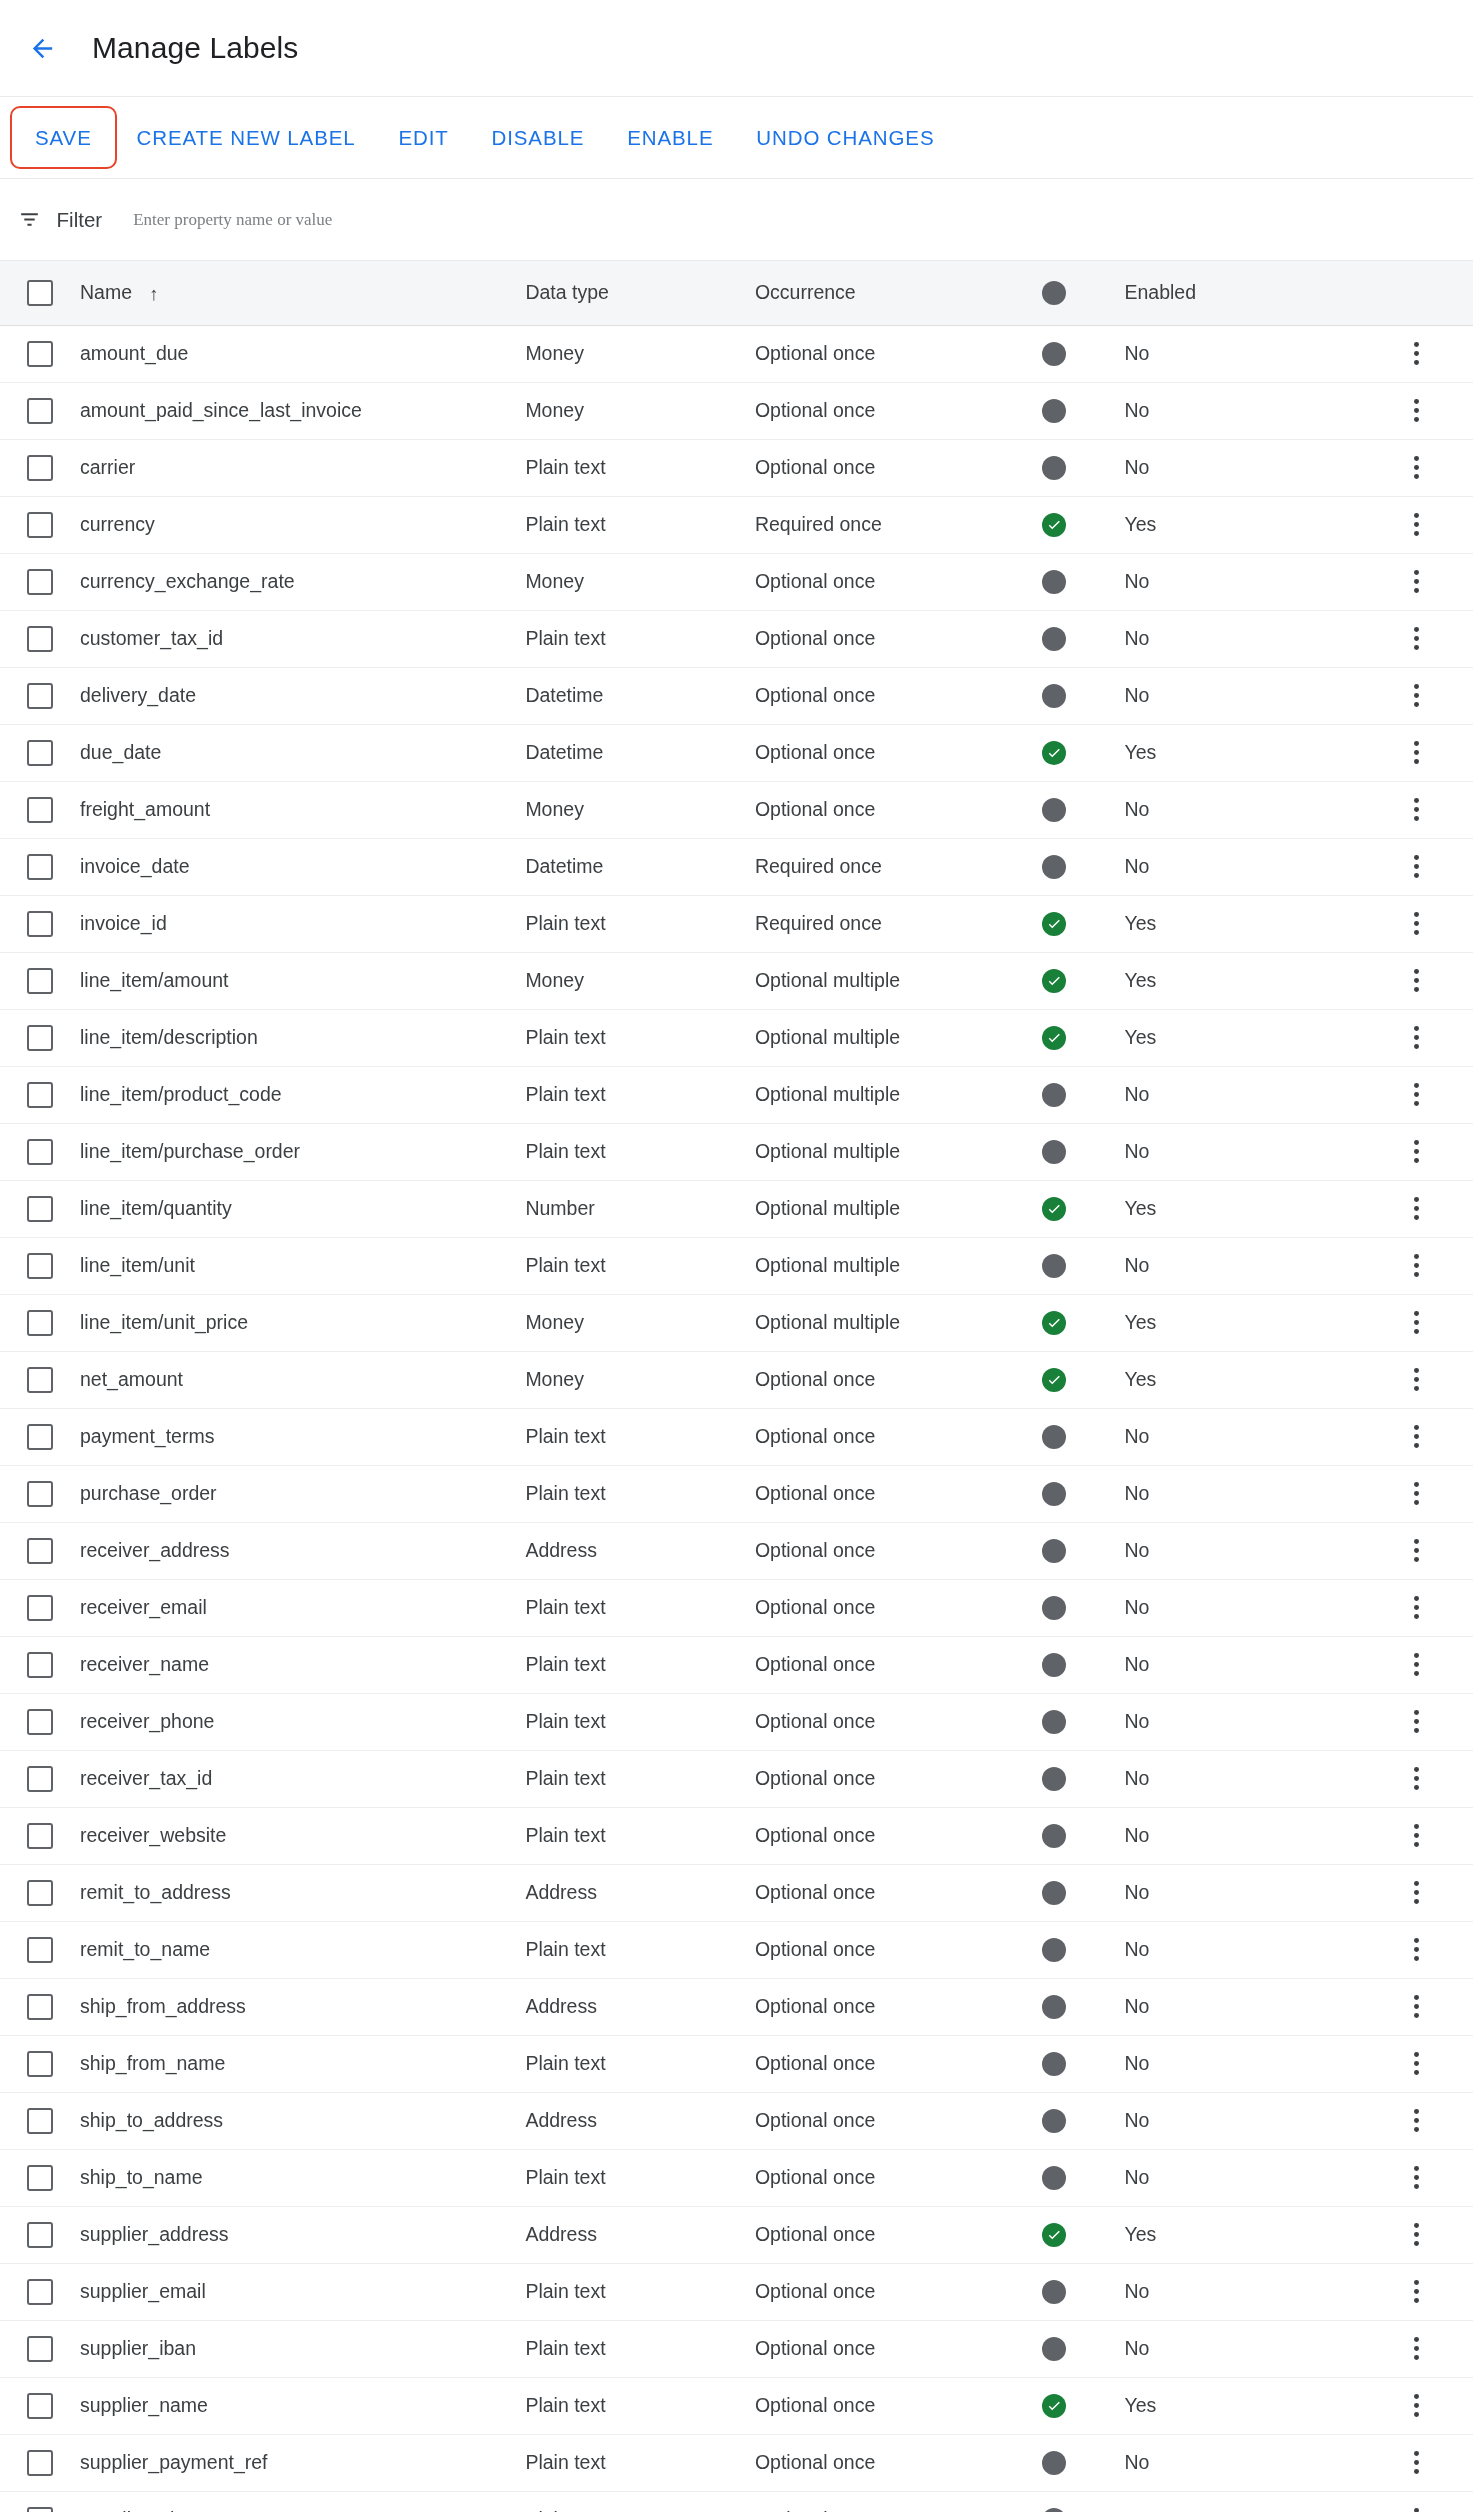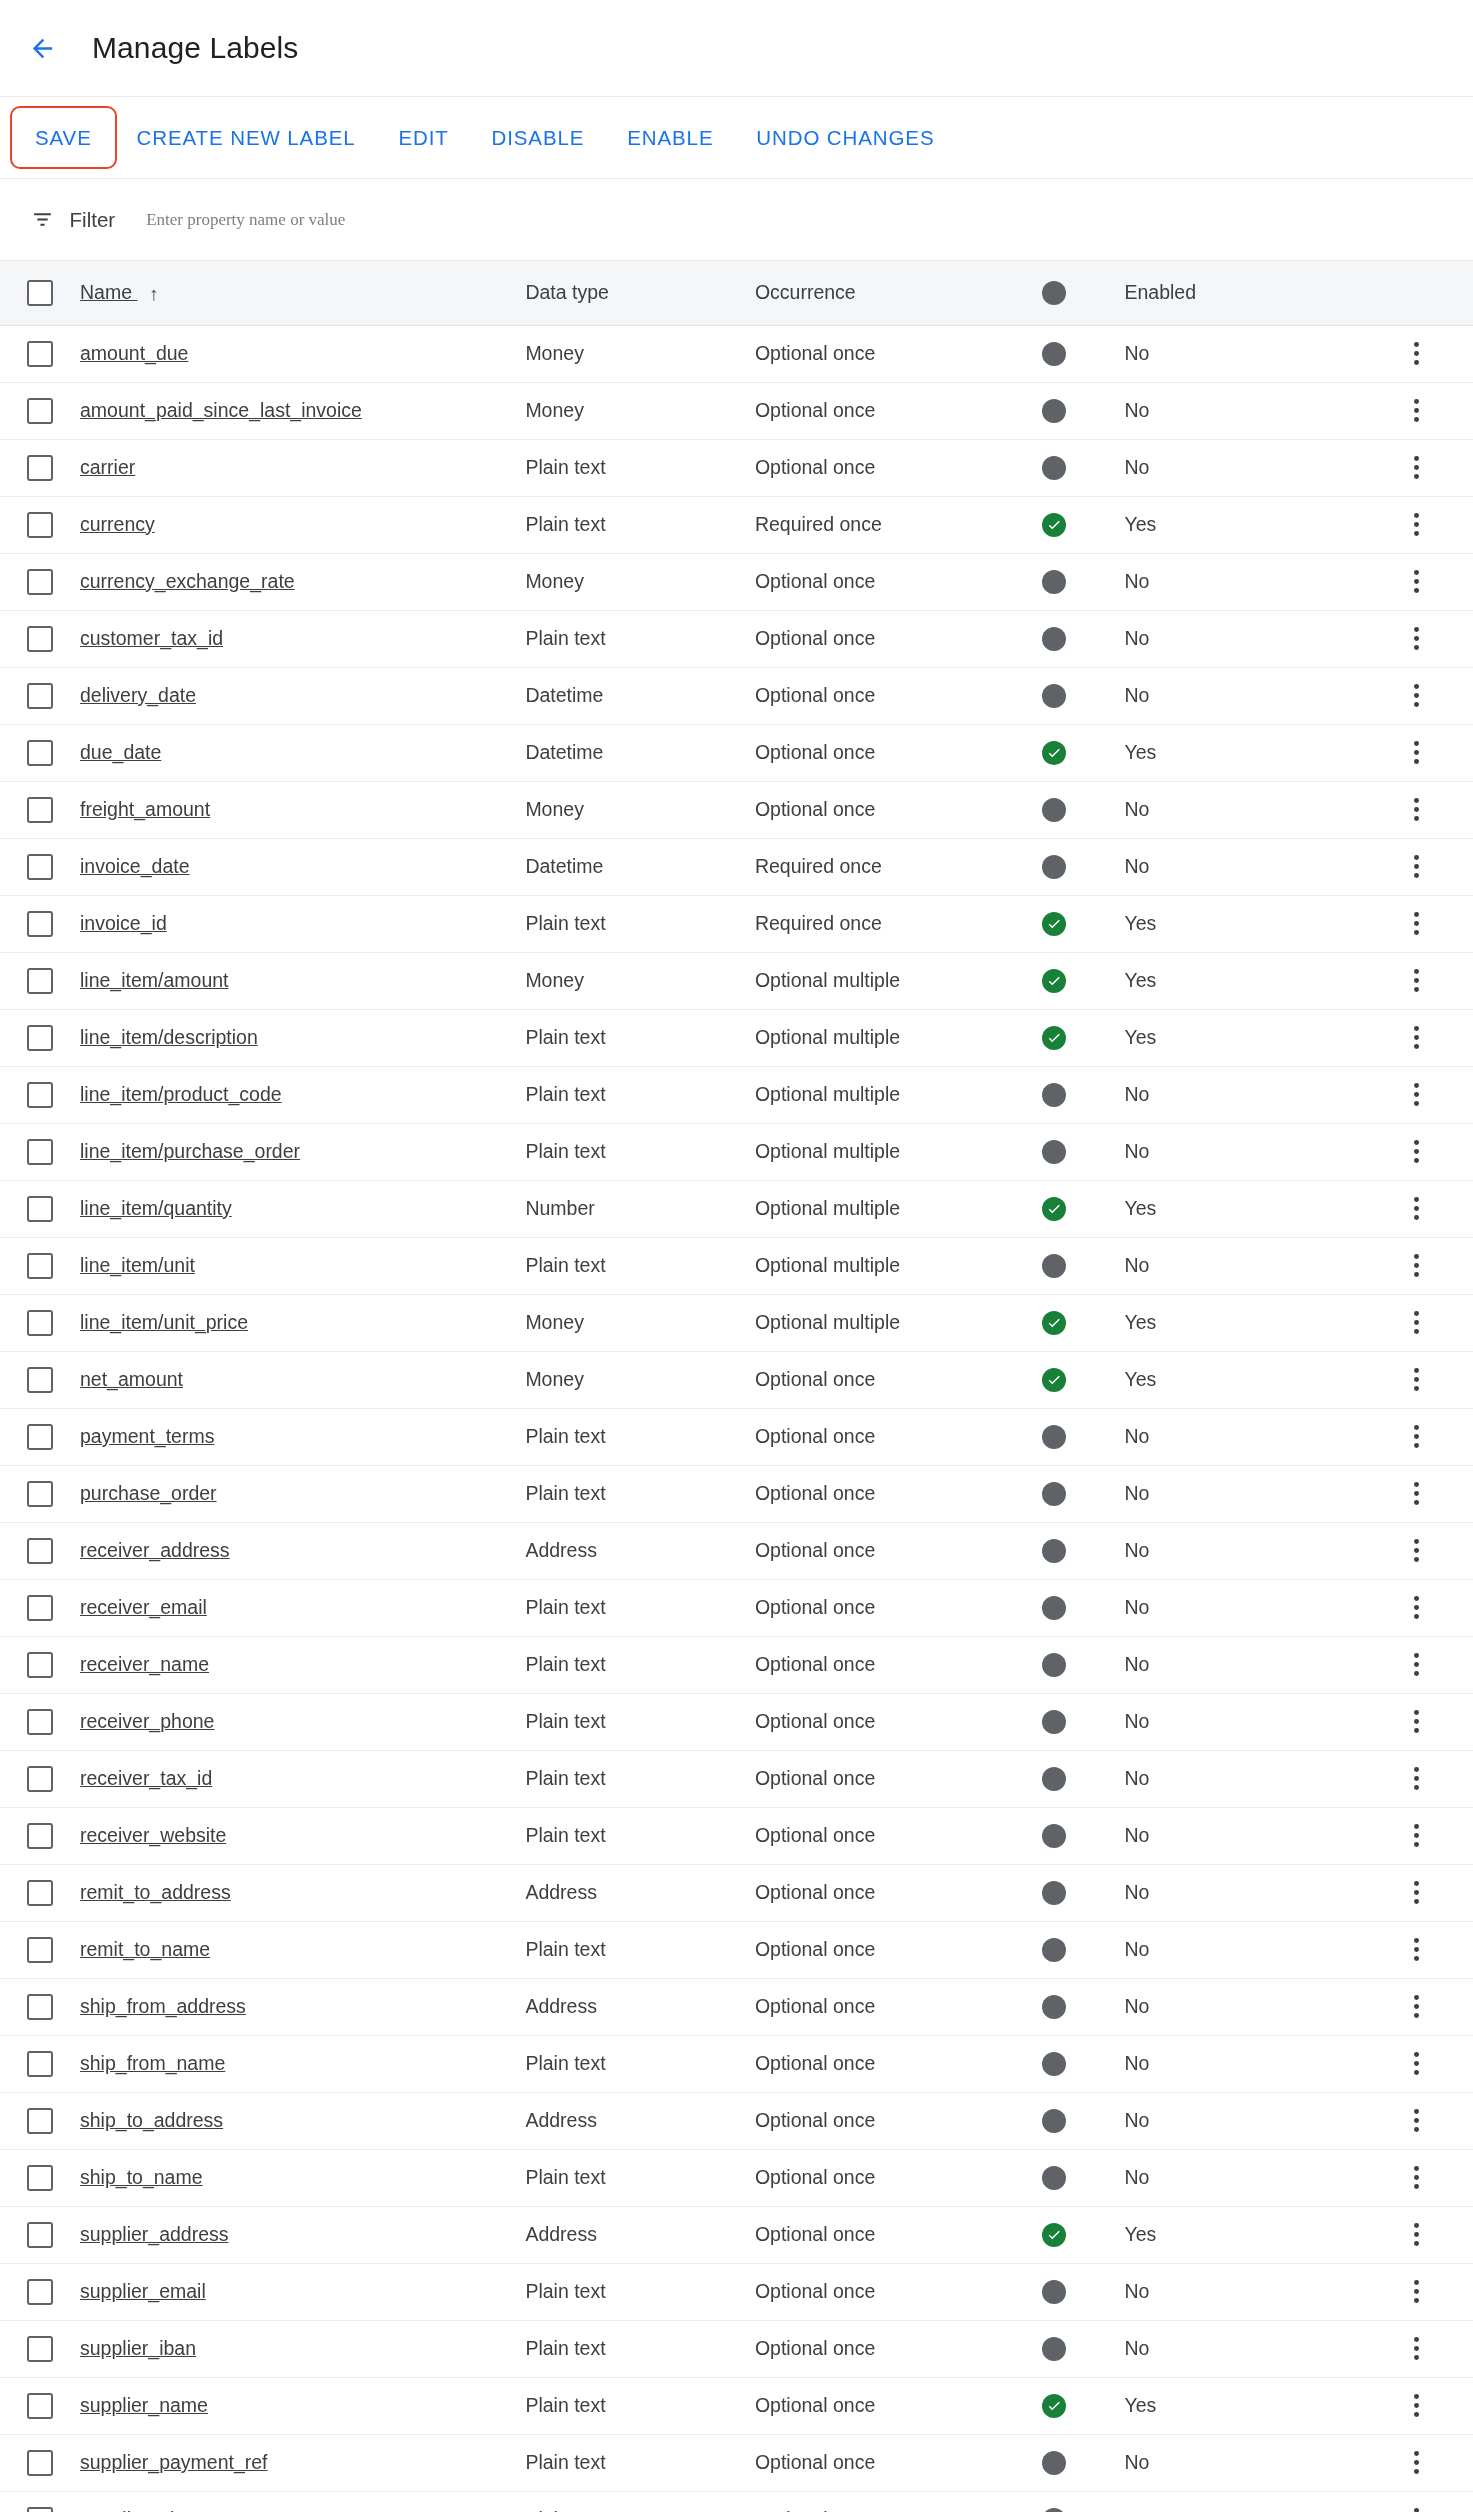--- a/index.html
+++ b/index.html
@@ -68,21 +68,21 @@
     outline: 2.9px solid #e8442a;
     margin-left: 5.8px;
     padding: 17.5px 23.4px;
   }
 
   
   .filterbar {
     height: 82px;
     display: flex;
     align-items: center;
-    padding-left: 29px;
+    padding-left: 16px;
     border-bottom: 1px solid #e8eaed;
     background: #fff;
   }
   .filter-icon {
     width: 27px;
     height: 27px;
     margin-right: 13.6px;
     display: flex;
     align-items: center;
     justify-content: center;
@@ -179,21 +179,21 @@
     align-items: center;
     gap: 3.9px;
     cursor: pointer;
   }
   .kebab i {
     width: 4.9px; height: 4.9px;
     background: #3c4043;
     border-radius: 50%;
     display: block;
   }
-  .pad-name { padding-left: 9.7px; text-decoration: underline; }
+  .pad-name { padding-left: 9.7px; }
   .pad-type { padding-left: 1.9px; }
   .pad-occ  { padding-left: 1.9px; }
   .pad-enab { padding-left: 7.8px; }
   thead .pad-name { padding-left: 9.7px; }
 </style>
 </head>
 <body>
 
 <div class="page">
 

